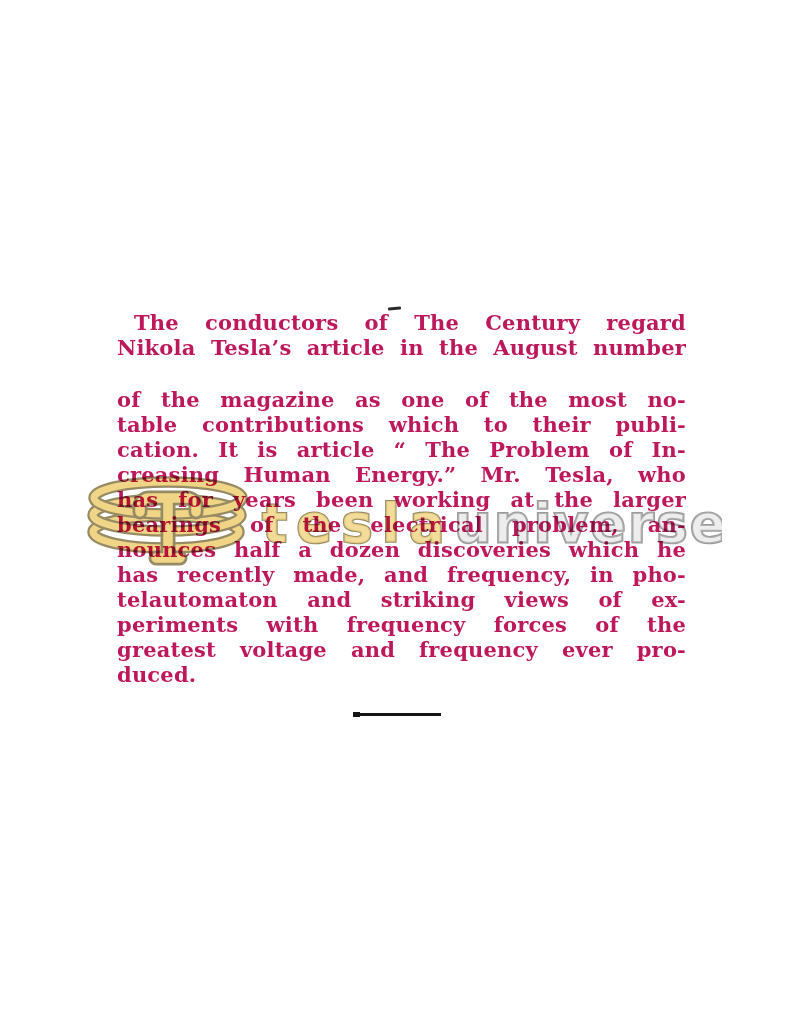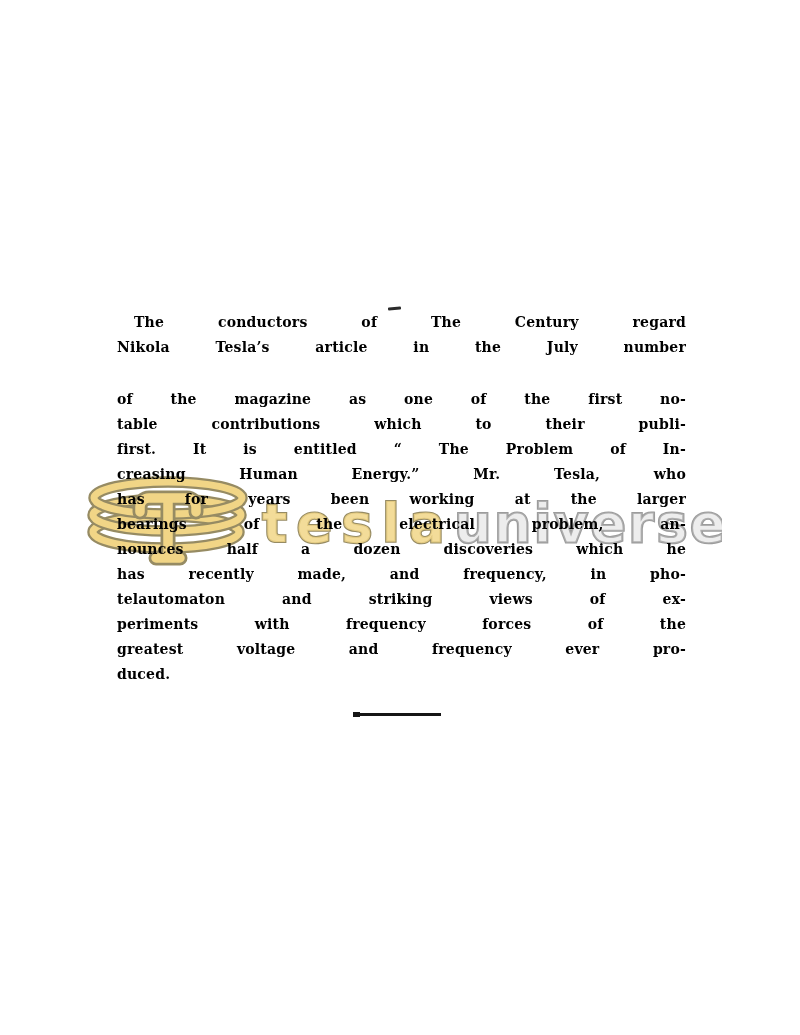--- a/index.html
+++ b/index.html
@@ -17,23 +17,23 @@
   .page {
     position: absolute;
     inset: 0;
     background: #ffffff;
   }
   
   .para {
     position: absolute;
     left: 117px;
     width: 569px;
-    color: #000000;
+    color: #be185d;
     font-weight: 700;
-    font-size: 14px;
+    font-size: 21px;
     line-height: 25px;
     letter-spacing: 0.2px;
     z-index: 1;
   }
   #para1 { top: 310px; }
   #para2 { top: 387px; }
   .line {
     height: 25px;
     overflow: hidden;
     text-align: justify;
@@ -115,27 +115,27 @@
 </style>
 </head>
 <body>
 
 <div class="page">
 
   <span class="artifact-dash"></span>
 
   <div class="para" id="para1">
     <div class="line indent">The conductors of The Century regard</div>
-    <div class="line">Nikola Tesla’s article in the July number</div>
+    <div class="line">Nikola Tesla’s article in the August number</div>
   </div>
 
   <div class="para" id="para2">
-    <div class="line">of the magazine as one of the first no-</div>
+    <div class="line">of the magazine as one of the most no-</div>
     <div class="line">table contributions which to their publi-</div>
-    <div class="line">first.  It is entitled “ The Problem of In-</div>
+    <div class="line">cation.  It is article “ The Problem of In-</div>
     <div class="line">creasing Human Energy.”  Mr. Tesla, who</div>
     <div class="line">has for years been working at the larger</div>
     <div class="line">bearings of the electrical problem, an-</div>
     <div class="line">nounces half a dozen discoveries which he</div>
     <div class="line">has recently made, and frequency, in pho-</div>
     <div class="line">telautomaton and striking views of ex-</div>
     <div class="line">periments with frequency forces of the</div>
     <div class="line">greatest voltage and frequency ever pro-</div>
     <div class="line no-just">duced.</div>
   </div>

